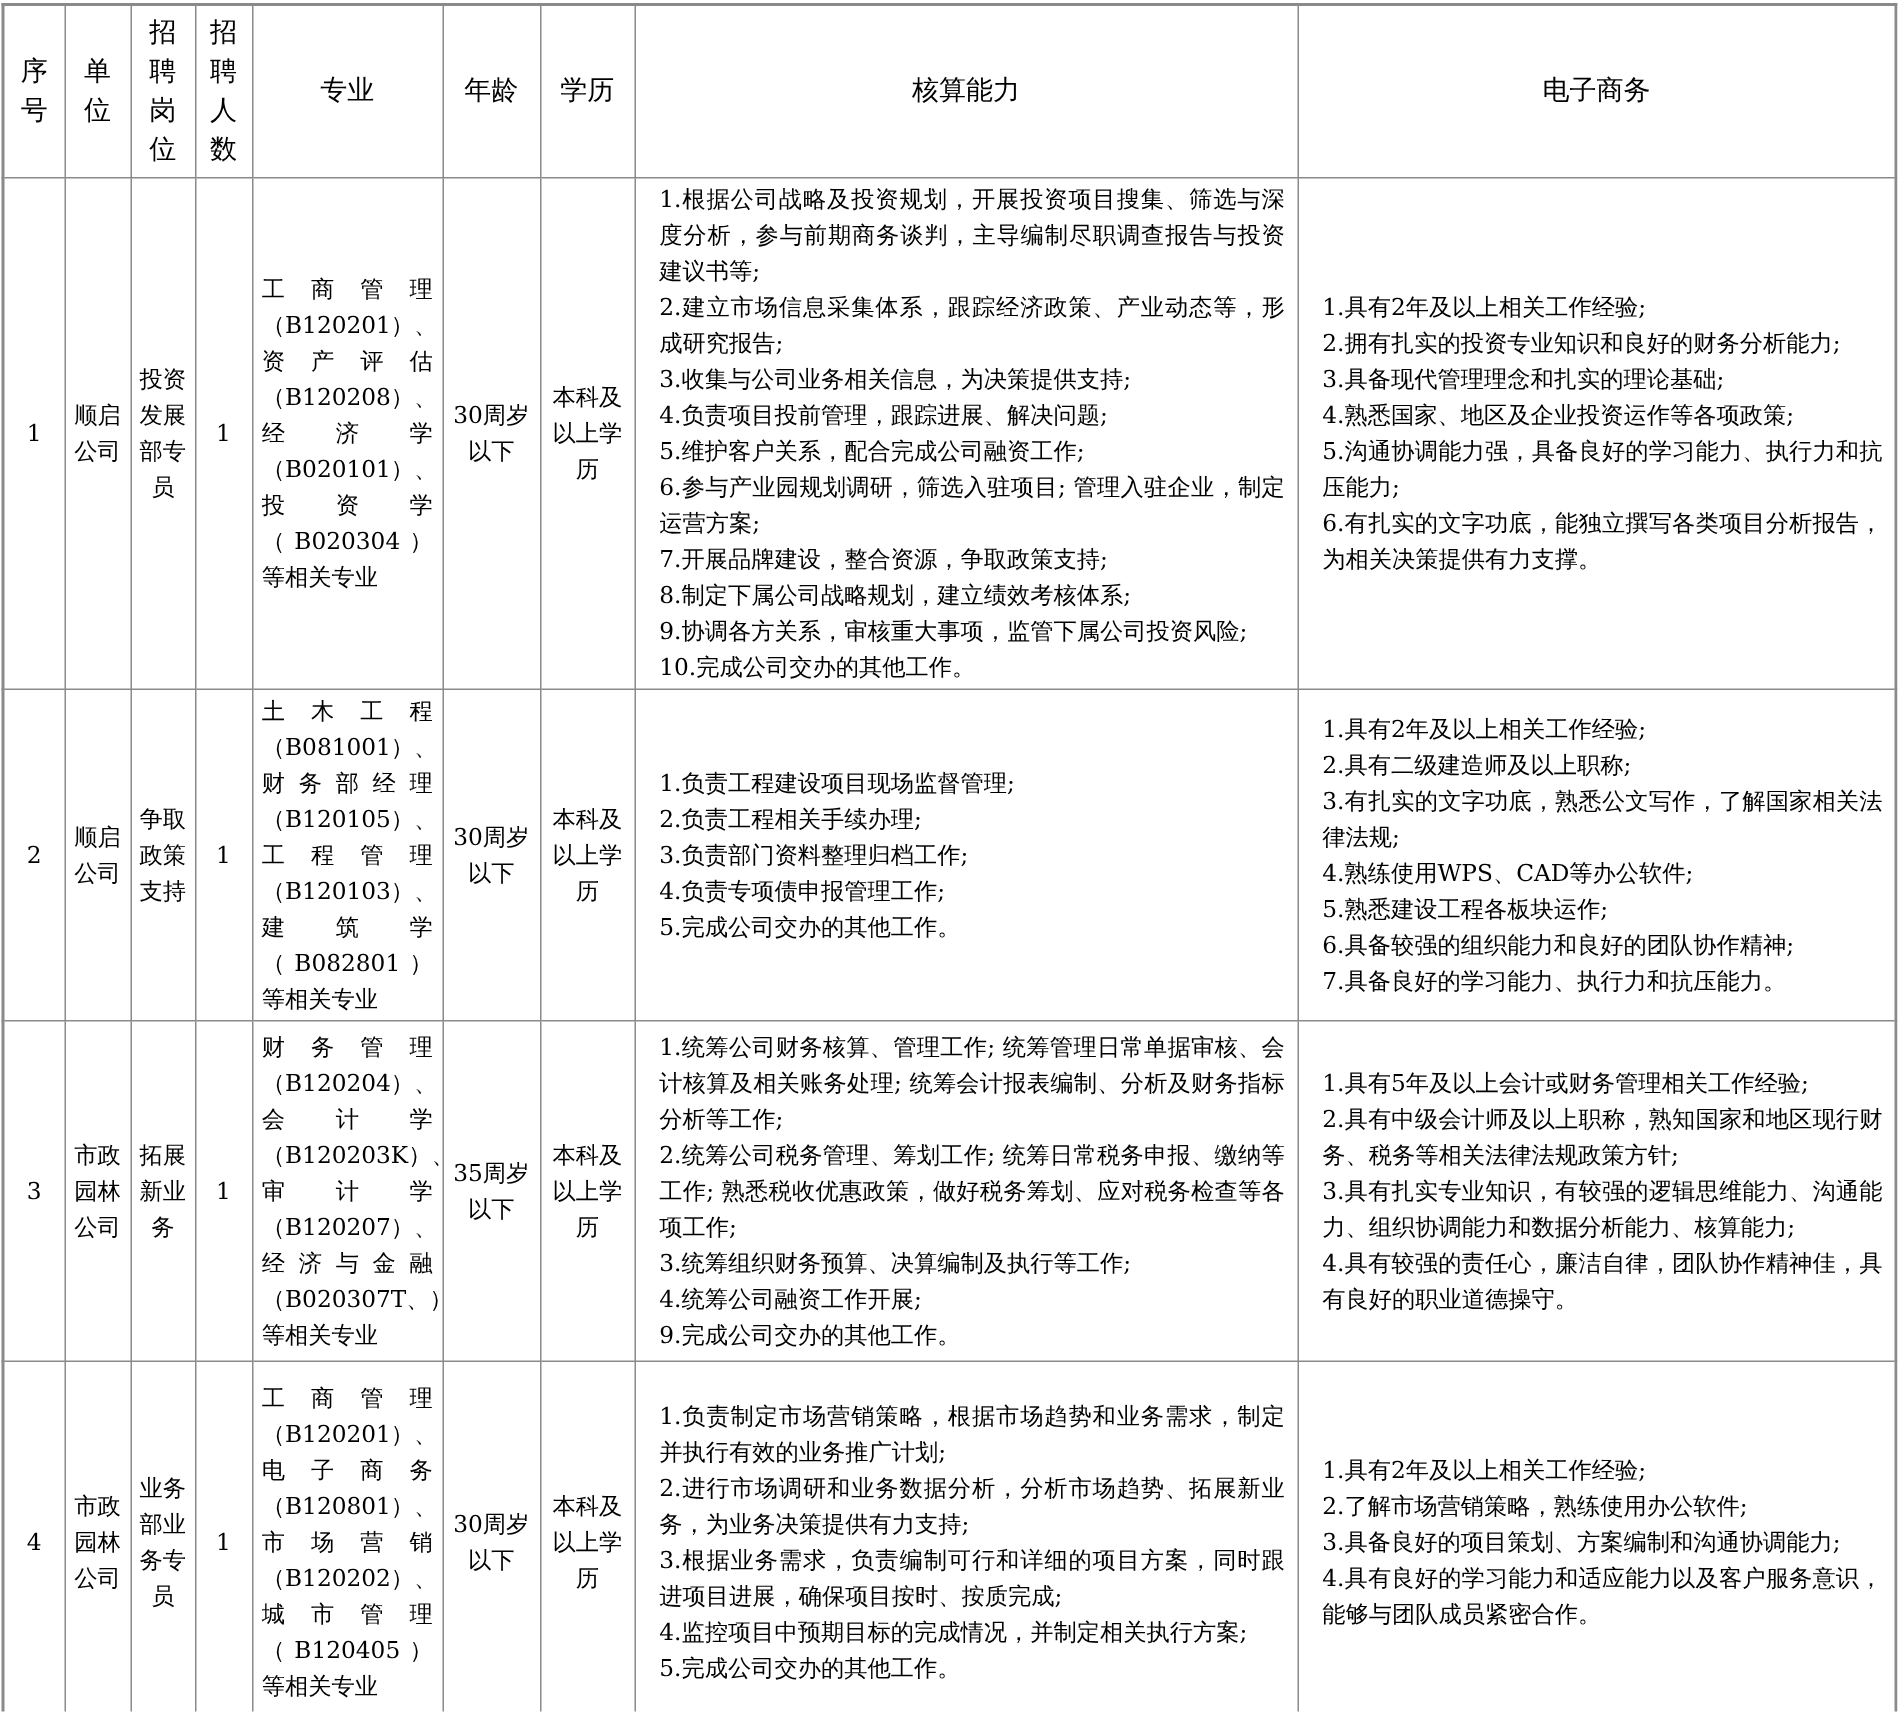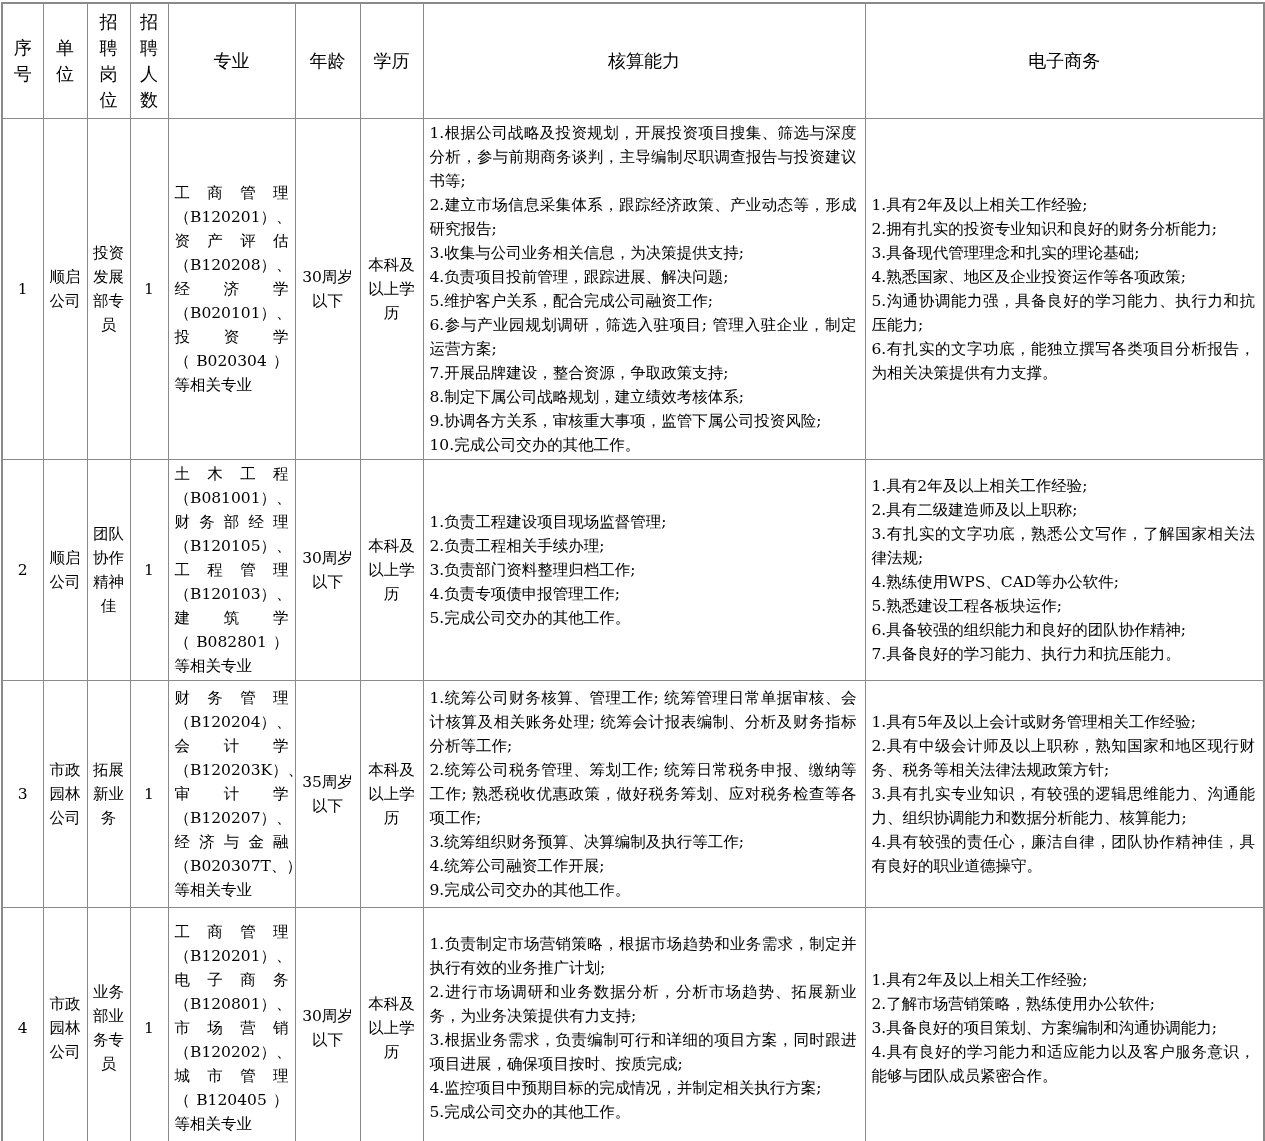--- a/index.html
+++ b/index.html
@@ -32,21 +32,21 @@
     font-size:15.5px;
     line-height:24px;
   }
   td.center { text-align:center; padding:0 3px; }
   td.ljust {
     text-align:justify;
     text-justify:inter-character;
     white-space:pre-wrap;
     padding:2px 6px 2px 6px;
   }
-  td.wide { padding:2px 8px 2px 6px; }
+  td.wide { padding:2px 8px 2px 16px; }
   tr.hr  { height:115px; }
   tr.r0  { height:338px; }
   tr.r1  { height:204px; }
   tr.r2  { height:227px; }
   tr.r3  { height:242px; }
   col.c-seq   { width:41px; }
   col.c-unit  { width:44px; }
   col.c-pos   { width:43px; }
   col.c-cnt   { width:38px; }
   col.c-major { width:127px; }
@@ -106,21 +106,21 @@
         <td class="ljust wide">1.具有2年及以上相关工作经验;
 2.拥有扎实的投资专业知识和良好的财务分析能力;
 3.具备现代管理理念和扎实的理论基础;
 4.熟悉国家、地区及企业投资运作等各项政策;
 5.沟通协调能力强，具备良好的学习能力、执行力和抗压能力;
 6.有扎实的文字功底，能独立撰写各类项目分析报告，为相关决策提供有力支撑。</td>
       </tr>
       <tr class="r1">
         <td class="center">2</td>
         <td class="center">顺启公司</td>
-        <td class="center">团队协作精神佳</td>
+        <td class="center">争取政策支持</td>
         <td class="center">1</td>
         <td class="ljust">土木工程（B081001）、财务部经理（B120105）、工程管理（B120103）、建筑学（B082801）等相关专业</td>
         <td class="center">30周岁以下</td>
         <td class="center">本科及以上学历</td>
         <td class="ljust wide">1.负责工程建设项目现场监督管理;
 2.负责工程相关手续办理;
 3.负责部门资料整理归档工作;
 4.负责专项债申报管理工作;
 5.完成公司交办的其他工作。</td>
         <td class="ljust wide">1.具有2年及以上相关工作经验;

